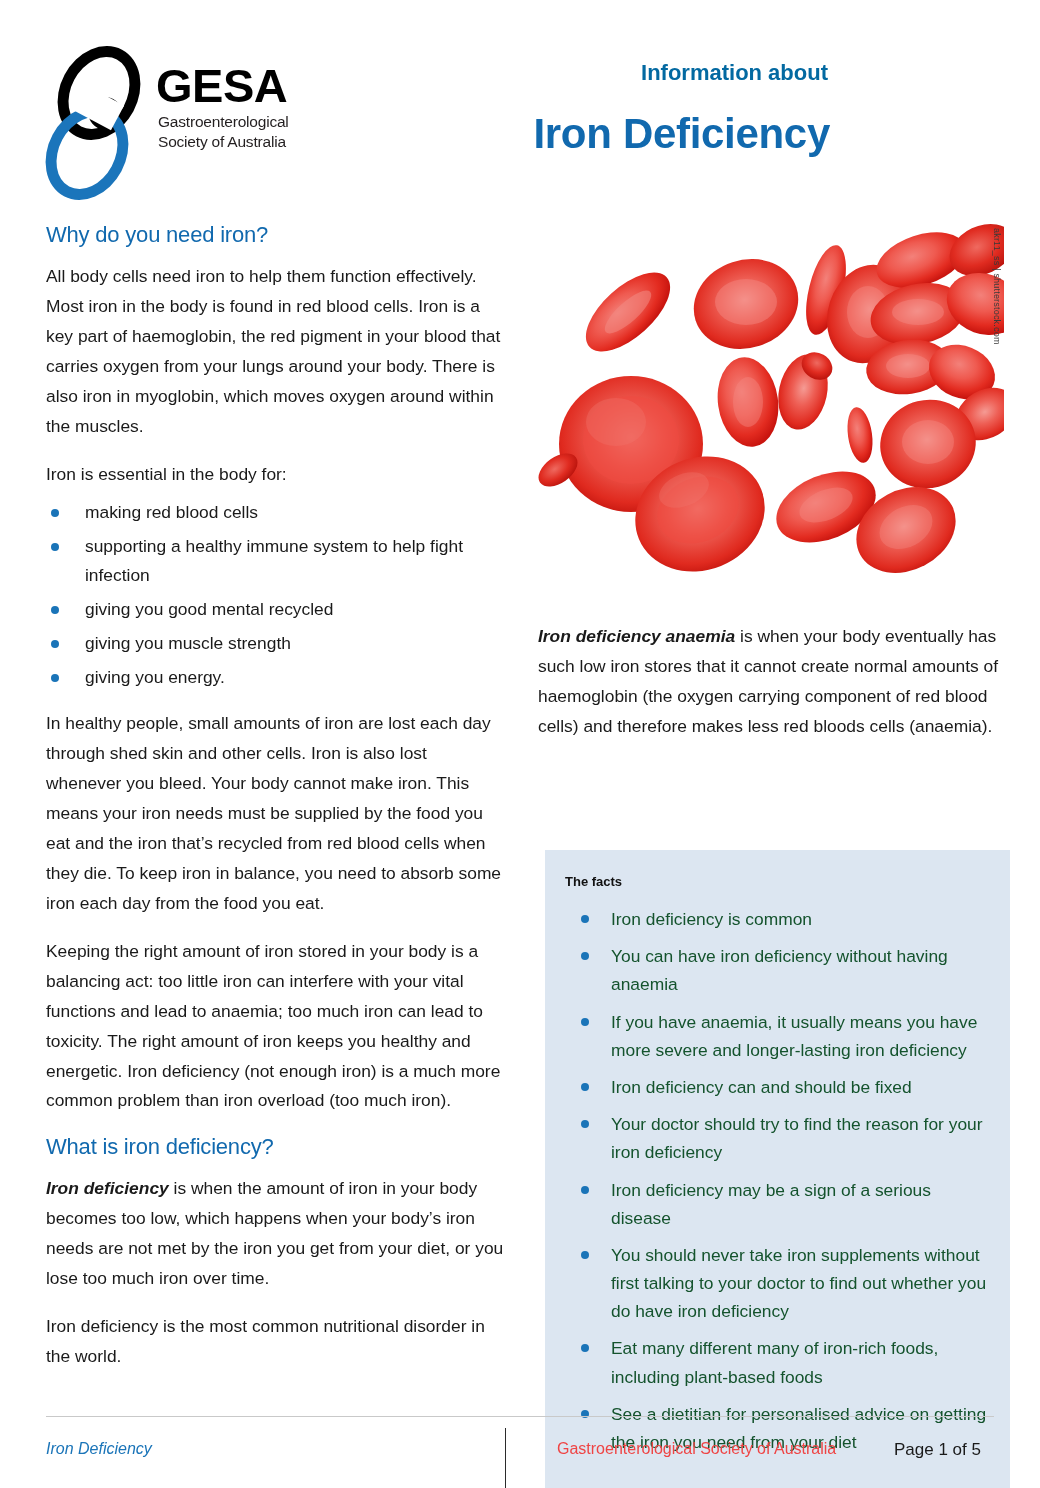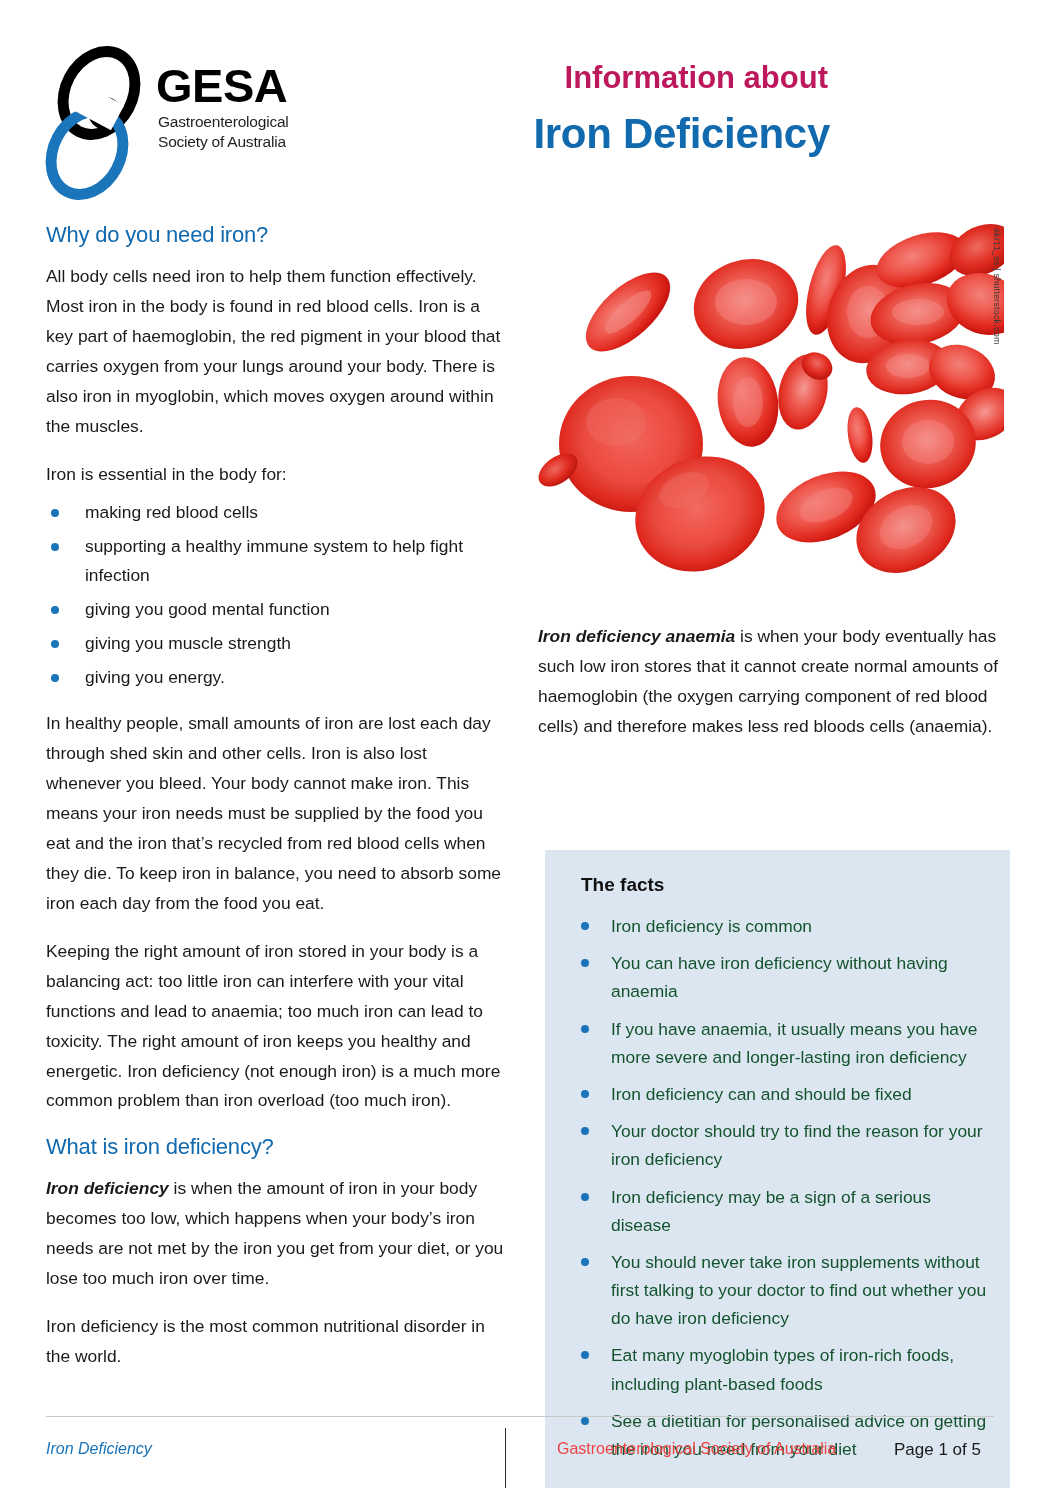--- a/index.html
+++ b/index.html
@@ -88,22 +88,22 @@
     top: 70px;
     font-size: 15.5px;
     line-height: 1.28;
     color: #231f20;
     letter-spacing: -0.2px;
   }
   .header-kicker {
     position: absolute;
     right: 48px;
     top: 60px;
-    font-size: 31px;
-    color: #be185d;
+    font-size: 22px;
+    color: #0369a1;
     font-weight: bold;
     text-align: right;
   }
   .header-title {
     position: absolute;
     right: 46px;
     top: 110px;
     font-size: 42px;
     font-weight: bold;
     color: #1169ae;
@@ -199,24 +199,24 @@
   .facts-panel {
     position: absolute;
     left: 545px;
     top: 850px;
     width: 465px;
     background: #dce6f1;
     padding: 24px 20px 26px 18px;
     box-sizing: border-box;
   }
   .facts-title {
-    font-size: 19px;
+    font-size: 13px;
     font-weight: bold;
     color: #111111;
-    margin: 0 0 16px 18px;
+    margin: 0 0 16px 2px;
   }
   ul.facts-list {
     list-style: none;
     margin: 0;
     padding: 0;
   }
   ul.facts-list > li {
     position: relative;
     padding-left: 48px;
     font-size: 17.4px;
@@ -318,21 +318,21 @@
       <li>
         <span class="bullet-dot"></span>
         <span>making red blood cells</span>
       </li>
       <li>
         <span class="bullet-dot"></span>
         <span>supporting a healthy immune system to help fight infection</span>
       </li>
       <li>
         <span class="bullet-dot"></span>
-        <span>giving you good mental function</span>
+        <span>giving you good mental recycled</span>
       </li>
       <li>
         <span class="bullet-dot"></span>
         <span>giving you muscle strength</span>
       </li>
       <li>
         <span class="bullet-dot"></span>
         <span>giving you energy.</span>
       </li>
     </ul>
@@ -456,21 +456,21 @@
       <li>
         <span class="bullet-dot"></span>
         <span>Iron deficiency may be a sign of a serious disease</span>
       </li>
       <li>
         <span class="bullet-dot"></span>
         <span>You should never take iron supplements without first talking to your doctor to find out whether you do have iron deficiency</span>
       </li>
       <li>
         <span class="bullet-dot"></span>
-        <span>Eat many myoglobin types of iron-rich foods, including plant-based foods</span>
+        <span>Eat many different many of iron-rich foods, including plant-based foods</span>
       </li>
       <li>
         <span class="bullet-dot"></span>
         <span>See a dietitian for personalised advice on getting the iron you need from your diet</span>
       </li>
     </ul>
   </div>
 
   <div class="footer">
     <div class="footer-rule"></div>

